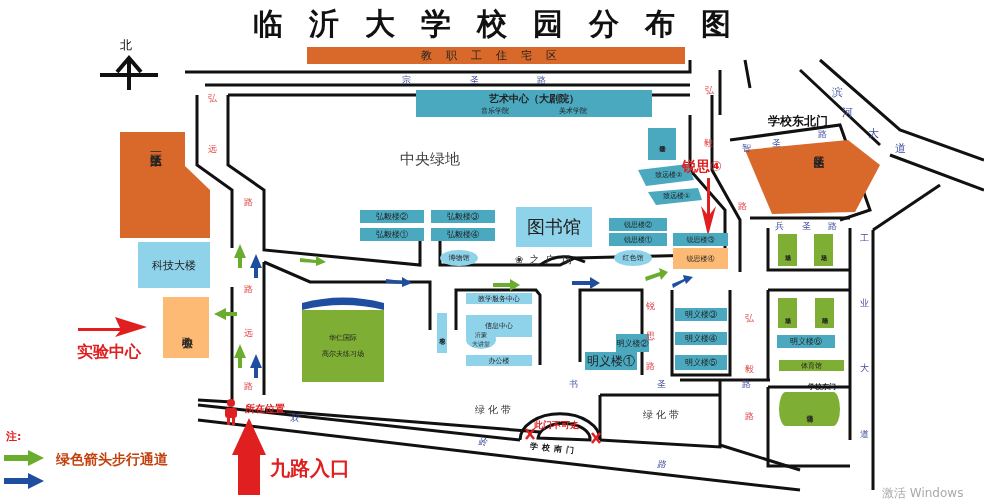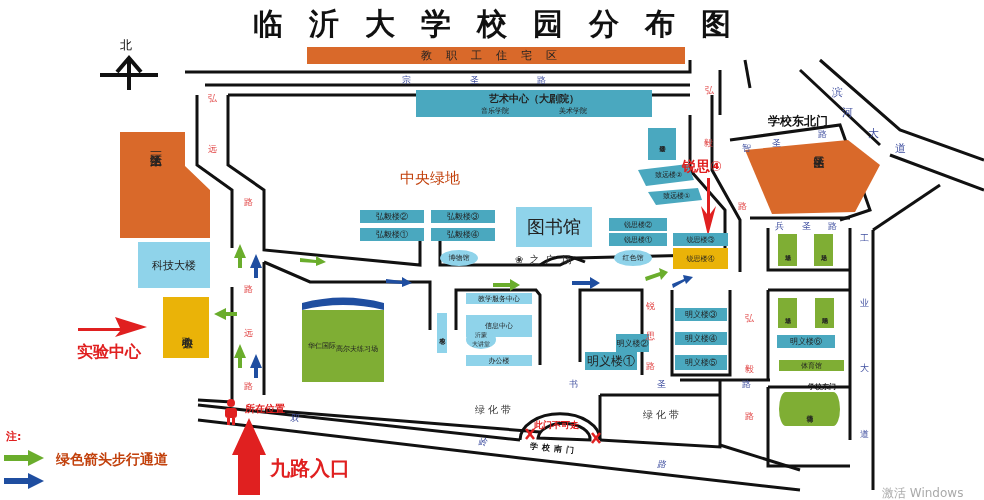--- a/index.html
+++ b/index.html
@@ -4,21 +4,21 @@
 <style>
   html,body{margin:0;padding:0;background:#fff;}
   body{width:984px;height:500px;position:relative;overflow:hidden;font-family:"DejaVu Sans",sans-serif;}
   .abs{position:absolute;}
   svg.map{position:absolute;left:0;top:0;}
   .title{left:200px;top:4px;width:610px;text-align:center;font-family:"DejaVu Serif",serif;font-weight:bold;font-size:30px;letter-spacing:26px;color:#111;}
   .bldg{position:absolute;display:flex;align-items:center;justify-content:center;text-align:center;color:#222;font-family:"DejaVu Serif",serif;}
   .teal{background:#4aa8bf;}
   .lblue{background:#8fd3ea;}
   .orange{background:#d9692a;}
-  .red{background:#eab308;}
+  .red{background:#fdba74;}
   .green{background:#7fae34;}
   .vert{writing-mode:vertical-rl;text-orientation:upright;}
   .road{position:absolute;font-size:9px;font-family:"DejaVu Serif",serif;}
   .rr{color:#e04040;}
   .rb{color:#4050a0;}
   .anno{position:absolute;color:#e02020;font-weight:bold;font-family:"DejaVu Sans",sans-serif;}
   .legend-text{position:absolute;font-weight:bold;font-size:14px;}
   .watermark{position:absolute;color:#aaa;font-size:12px;}
 </style>
 </head>
@@ -144,21 +144,21 @@
 </div>
 
 <div class="bldg teal" style="left:416px;top:90px;width:236px;height:27px;flex-direction:column;">
   <span style="font-size:10px;font-weight:bold;">艺术中心（大剧院）</span>
   <div style="display:flex;gap:50px;font-size:7px;">
     <span>音乐学院</span>
     <span>美术学院</span>
   </div>
 </div>
 
-<div class="abs" style="left:400px;top:150px;font-size:15px;color:#c2410c;font-family:'DejaVu Serif',serif;margin-top:19px;">中央绿地</div>
+<div class="abs" style="left:400px;top:150px;font-size:15px;color:#404040;font-family:'DejaVu Serif',serif;">中央绿地</div>
 
 <div class="abs vert" style="left:147px;top:145px;font-size:12px;color:#222;font-family:'DejaVu Serif',serif;">第一生活区</div>
 
 <div class="bldg lblue" style="left:138px;top:242px;width:72px;height:46px;font-size:11px;">
   <span>科技大楼</span>
 </div>
 
 <div class="bldg red vert" style="left:163px;top:297px;width:46px;height:61px;font-size:11px;">
   <span>实验中心</span>
 </div>
@@ -206,21 +206,21 @@
   </div>
 <div class="bldg teal" style="left:673px;top:233px;width:55px;height:13px;font-size:7px;">
     <span>锐思楼③</span>
   </div>
 <div class="bldg red" style="left:673px;top:248px;width:55px;height:21px;font-size:7px;">
     <span>锐思楼④</span>
   </div>
 
 <div class="anno" style="left:682px;top:158px;font-size:14px;">锐思④</div>
 
-<div class="bldg green" style="left:302px;top:310px;width:82px;height:72px;flex-direction:row;font-size:7px;">
+<div class="bldg green" style="left:302px;top:310px;width:82px;height:72px;flex-direction:column;font-size:7px;">
   <span>华仁国际</span>
   <span style="margin-top:6px;">高尔夫练习场</span>
 </div>
 
 <div class="bldg lblue vert" style="left:437px;top:313px;width:10px;height:40px;font-size:6px;">
     <span>校友中心</span>
   </div>
 
 <div class="bldg lblue" style="left:466px;top:293px;width:66px;height:11px;font-size:7px;">
     <span>教学服务中心</span>

